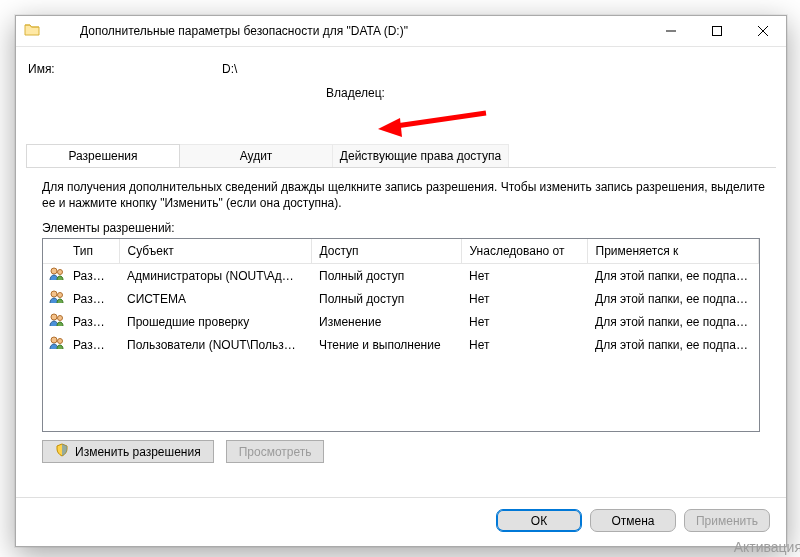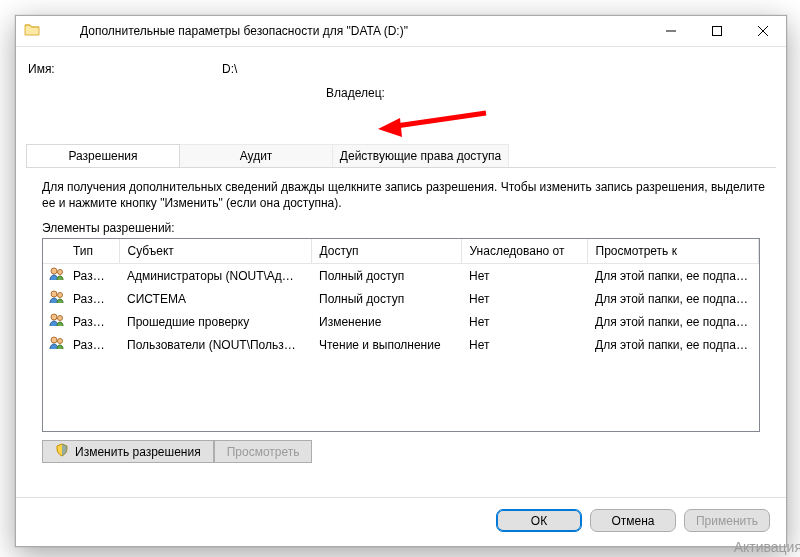--- a/index.html
+++ b/index.html
@@ -32,21 +32,21 @@
   .tab-help { position:absolute; left:26px; top:163px; right:16px; line-height:16px; }
 
   .perm-label { position:absolute; left:26px; top:205px; }
   .table-wrap { position:absolute; left:26px; right:26px; top:222px; height:192px; border:1px solid #828790; background:#fff; }
   table { width:100%; border-collapse:collapse; table-layout:fixed; }
   th { text-align:left; font-weight:400; padding:3px 8px; border-right:1px solid #e5e5e5; border-bottom:1px solid #e5e5e5; background:#fff; height:18px; white-space:nowrap; overflow:hidden; text-overflow:ellipsis; }
   td { padding:2px 8px; height:18px; white-space:nowrap; overflow:hidden; text-overflow:ellipsis; }
   .icon-cell { padding:2px 4px 2px 6px; }
   thead th.icon-cell { border-right:none; }
 
-  .btnrow1 { position:absolute; left:26px; top:424px; display:flex; gap:0; }
+  .btnrow1 { position:absolute; left:26px; top:424px; display:flex; gap:12px; }
   .btn { height:23px; padding:0 12px; background:#e1e1e1; border:1px solid #adadad; display:inline-flex; align-items:center; font-family:inherit; font-size:12px; cursor:default; }
   .btn[disabled] { color:#9b9b9b; }
 
   .sep { position:absolute; left:0; right:0; bottom:48px; height:1px; background:#dfdfdf; }
   .btnrow2 { position:absolute; right:16px; bottom:14px; display:flex; gap:8px; }
   .btn.default { border:1px solid #0078d7; box-shadow:inset 0 0 0 1px #0078d7; }
   .btn.wide { width:86px; justify-content:center; padding:0;border-radius:7px; }
 
   .activation { position:absolute; right:-2px; bottom:2px; color:#9d9d9d; font-size:14px; }
 </style>
@@ -134,21 +134,21 @@
             <col style="width:126px">
             <col>
         </colgroup>
         <thead>
           <tr>
             <th class="icon-cell"></th>
             <th>Тип</th>
             <th>Субъект</th>
             <th>Доступ</th>
             <th>Унаследовано от</th>
-            <th>Просмотреть к</th>
+            <th>Применяется к</th>
           </tr>
         </thead>
         <tbody id="tbody">
             <tr>
               <td class="icon-cell"><svg width="16" height="16" viewBox="0 0 16 16">
                   <circle cx="5" cy="5" r="3" fill="#f3c18a" stroke="#b07030"></circle>
                   <path d="M1 14c0-3 2-5 4-5s4 2 4 5" fill="#4a90d9" stroke="#2c5c8f"></path>
                   <circle cx="11" cy="6" r="2.5" fill="#f3c18a" stroke="#b07030"></circle>
                   <path d="M8 14c0-2.5 1.5-4 3-4s3 1.5 3 4" fill="#6aa84f" stroke="#38761d"></path>
                 </svg></td>

